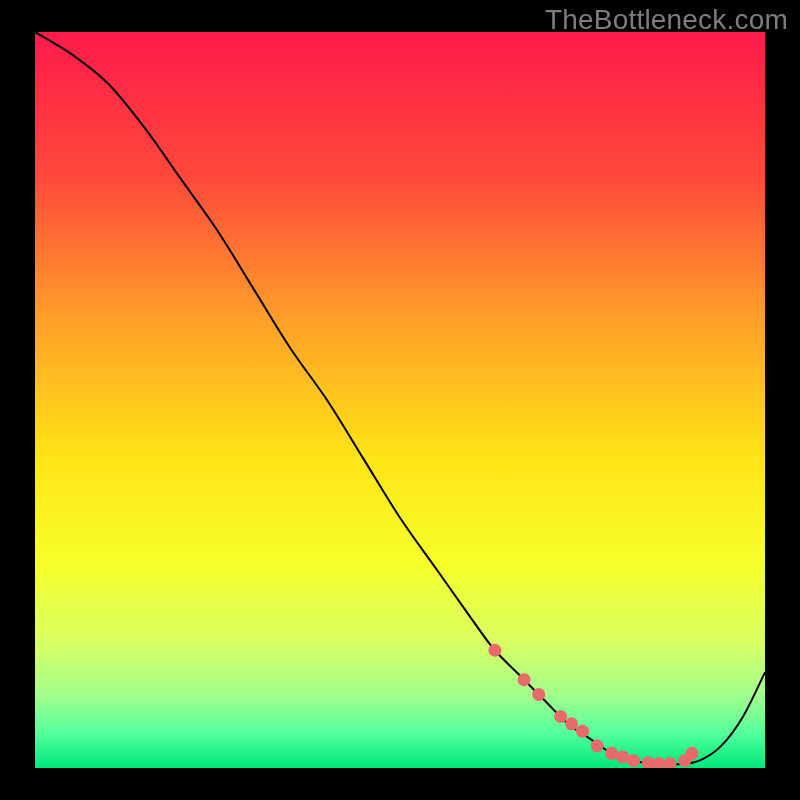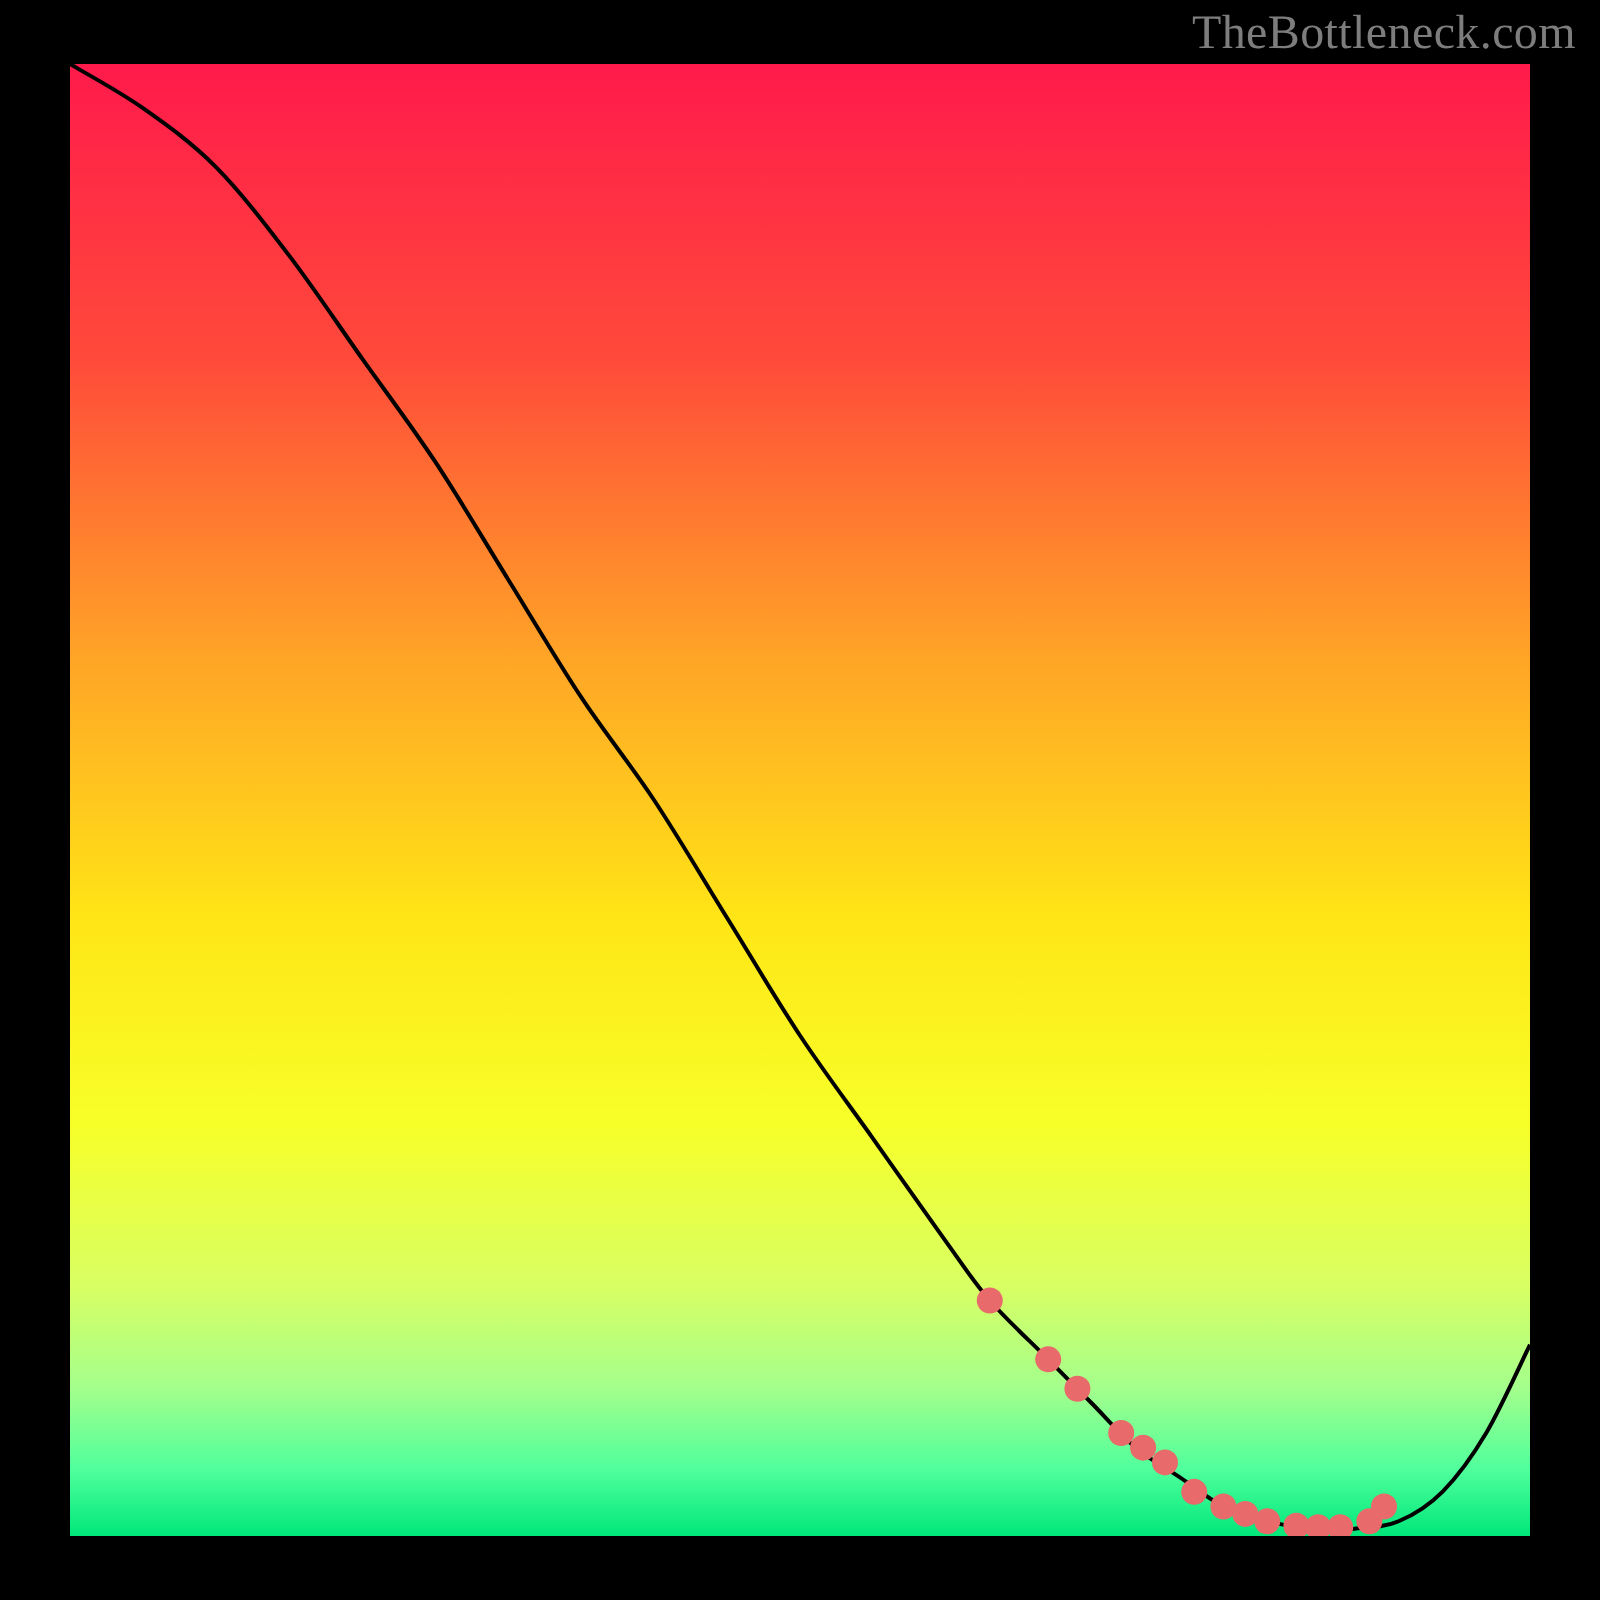--- a/index.html
+++ b/index.html
@@ -13,22 +13,22 @@
   .chart-wrap {
     position: relative;
     width: 800px;
     height: 800px;
     background: #000;
   }
   .watermark {
     position: absolute;
     top: 4px;
     right: 12px;
-    font-family: Liberation Serif, serif;
-    font-size: 24px;
+    font-family: Liberation Sans, sans-serif;
+    font-size: 28px;
     color: #7d7d7d;
     letter-spacing: 0.2px;
     user-select: none;
     text-align: right;
   }
   svg { display: block; }
 </style>
 </head>
 <body>
 

